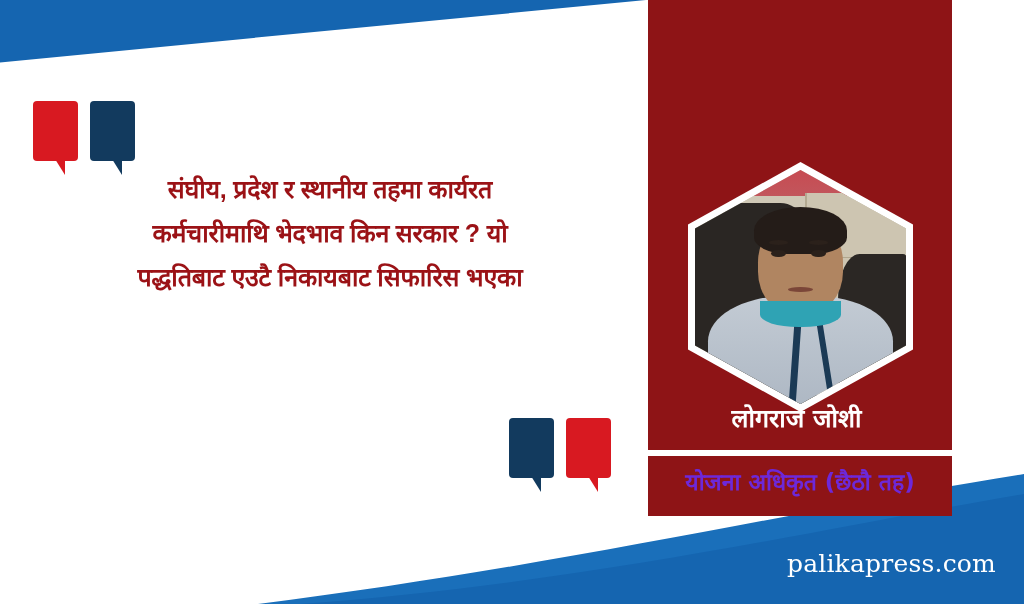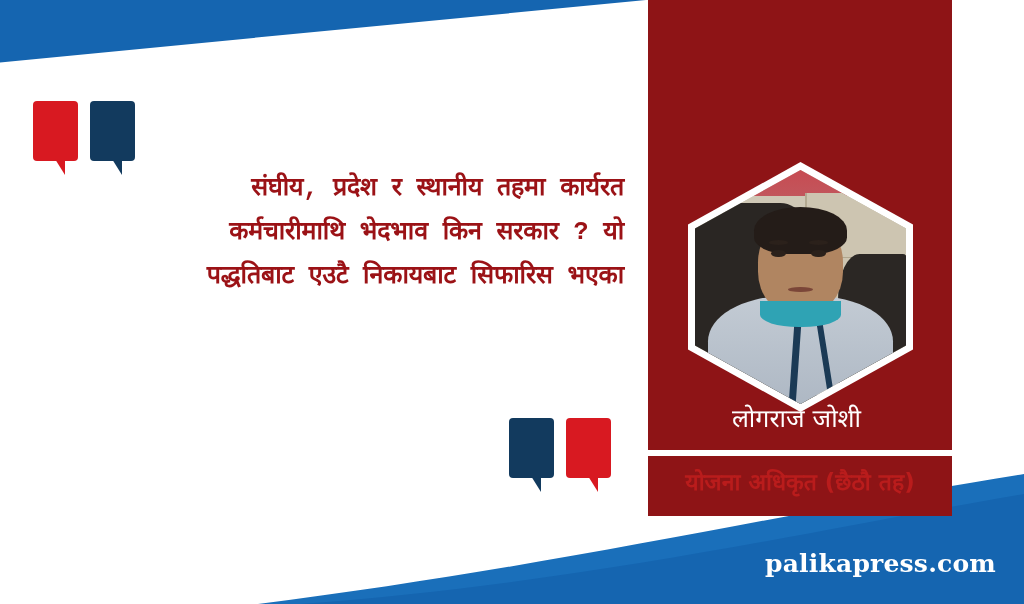--- a/index.html
+++ b/index.html
@@ -46,21 +46,21 @@
     background: #1565B0;
     clip-path: path("M 1024 5 C 830 38, 580 95, 300 115 L 1024 115 Z");
   }
 
   .site-url {
     position: absolute;
     right: 28px;
     bottom: 26px;
     color: #ffffff;
     font-family: "DejaVu Serif", "Liberation Serif", serif;
-    font-weight: bold;
+    font-weight: normal;
     font-size: 25px;
     letter-spacing: 0.2px;
     white-space: nowrap;
   }
 
   
   .quote-group {
     position: absolute;
     display: flex;
     gap: 12px;
@@ -87,23 +87,23 @@
   }
   .qmark.red { background: #D81921; color: #D81921; }
   .qmark.navy { background: #123A5E; color: #123A5E; }
 
   
   .quote-text {
     position: absolute;
     left: 36px;
     top: 167px;
     width: 588px;
-    text-align: right;
+    text-align: center;
     color: #9B1216;
-    font-family: Liberation Mono, monospace;
+    font-family: Liberation Sans, sans-serif;
     font-weight: bold;
     font-size: 25px;
     line-height: 44px;
     letter-spacing: -0.2px;
   }
   .quote-text .line { display: block; white-space: nowrap; }
 
   
   .profile-panel {
     position: absolute;
@@ -288,32 +288,32 @@
   }
 
   .person-name {
     position: absolute;
     left: 0;
     top: 402px;
     width: 297px;
     text-align: center;
     color: #ffffff;
     font-family: "DejaVu Sans", "Liberation Sans", sans-serif;
-    font-weight: normal;
+    font-weight: bold;
     font-size: 25px;
     line-height: 34px;
     white-space: nowrap;
   }
   .person-role {
     position: absolute;
     left: 0;
     top: 466px;
     width: 304px;
     text-align: center;
-    color: #b91c1c;
+    color: #6d28d9;
     font-family: "DejaVu Sans", "Liberation Sans", sans-serif;
     font-weight: bold;
     font-size: 23px;
     line-height: 32px;
     white-space: nowrap;
   }
 </style>
 </head>
 <body>
 

